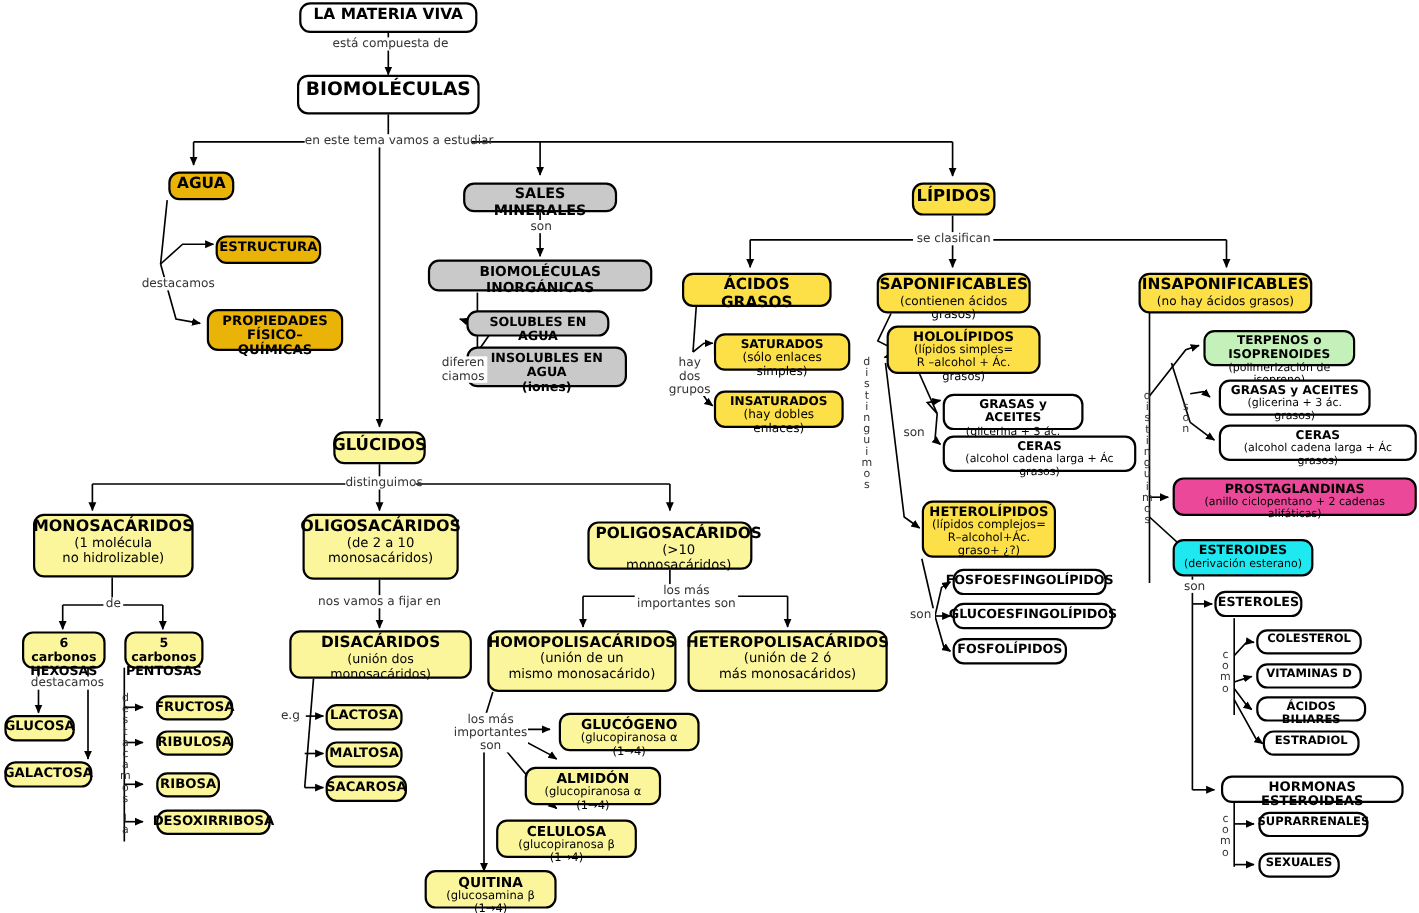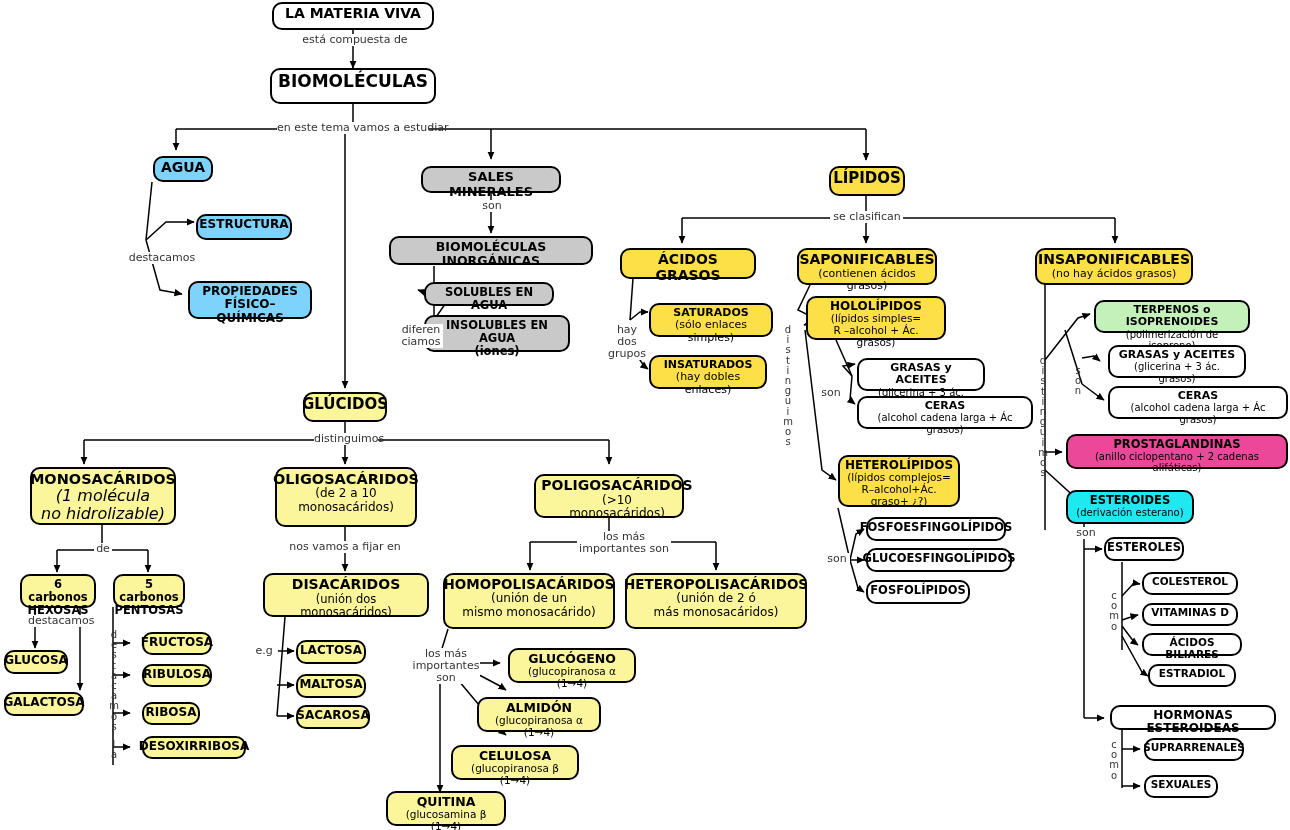--- a/index.html
+++ b/index.html
@@ -23,21 +23,21 @@
     line-height:1.12;
     color:#000;
     padding:2px 6px;
     z-index:3;
   }
   .t1{font-weight:bold;}
   .t2{font-weight:normal;}
 
   
   .c-white{background:#ffffff;}
-  .c-blue{background:#7dd3fc;}
+  .c-blue{background:#eab308;}
   .c-grey{background:#c9c9c9;}
   .c-orange{background:#fde047;}
   .c-yellow{background:#fbf59b;}
   .c-green{background:#c4f0b9;}
   .c-magenta{background:#ec4899;}
   .c-cyan{background:#1ee9f1;}
 
   
   .cap{
     position:absolute;
@@ -328,21 +328,21 @@
     <span class="t1">GLUCOESFINGOLÍPIDOS</span>
   </div>
   <div class="node c-white" style="left:866px;top:580px;width:104px;height:24px;font-size:11.5px;">
     <span class="t1">FOSFOLÍPIDOS</span>
   </div>
 
   <div class="node c-orange" style="left:1035px;top:248px;width:158px;height:37px;font-size:14px;">
     <span class="t1">INSAPONIFICABLES</span>
     <span class="t2" style="font-size:11px;">(no hay ácidos grasos)</span>
   </div>
-  <div class="node c-green" style="left:1094px;top:300px;width:156px;height:33px;font-size:11px;">
+  <div class="node c-green" style="left:1094px;top:300px;width:138px;height:33px;font-size:11px;">
     <span class="t1">TERPENOS o ISOPRENOIDES</span>
     <span class="t2" style="font-size:10px;">(polimerización de isopreno)</span>
   </div>
   <div class="node c-white" style="left:1108px;top:345px;width:138px;height:33px;font-size:11px;">
     <span class="t1">GRASAS y ACEITES</span>
     <span class="t2" style="font-size:10px;">(glicerina + 3 ác. grasos)</span>
   </div>
   <div class="node c-white" style="left:1108px;top:386px;width:180px;height:33px;font-size:11px;">
     <span class="t1">CERAS</span>
     <span class="t2" style="font-size:10px;">(alcohol cadena larga + Ác grasos)</span>
@@ -379,21 +379,21 @@
   <div class="node c-white" style="left:1144px;top:775px;width:74px;height:23px;font-size:10.5px;">
     <span class="t1">SEXUALES</span>
   </div>
 
   <div class="node c-yellow" style="left:303px;top:392px;width:84px;height:30px;font-size:15px;">
     <span class="t1">GLÚCIDOS</span>
   </div>
 
   <div class="node c-yellow" style="left:30px;top:467px;width:146px;height:58px;font-size:14.5px;">
     <span class="t1">MONOSACÁRIDOS</span>
-    <span class="t2" style="font-size:16px;white-space:pre-line;font-style:italic;">(1 molécula
+    <span class="t2" style="font-size:12px;white-space:pre-line;">(1 molécula
 no hidrolizable)</span>
   </div>
   <div class="node c-yellow" style="left:20px;top:574px;width:76px;height:34px;font-size:11.5px;">
     <span class="t1" style="white-space:pre-line;">6 carbonos
 HEXOSAS</span>
   </div>
   <div class="node c-yellow" style="left:113px;top:574px;width:72px;height:34px;font-size:11.5px;">
     <span class="t1" style="white-space:pre-line;">5 carbonos
 PENTOSAS</span>
   </div>

